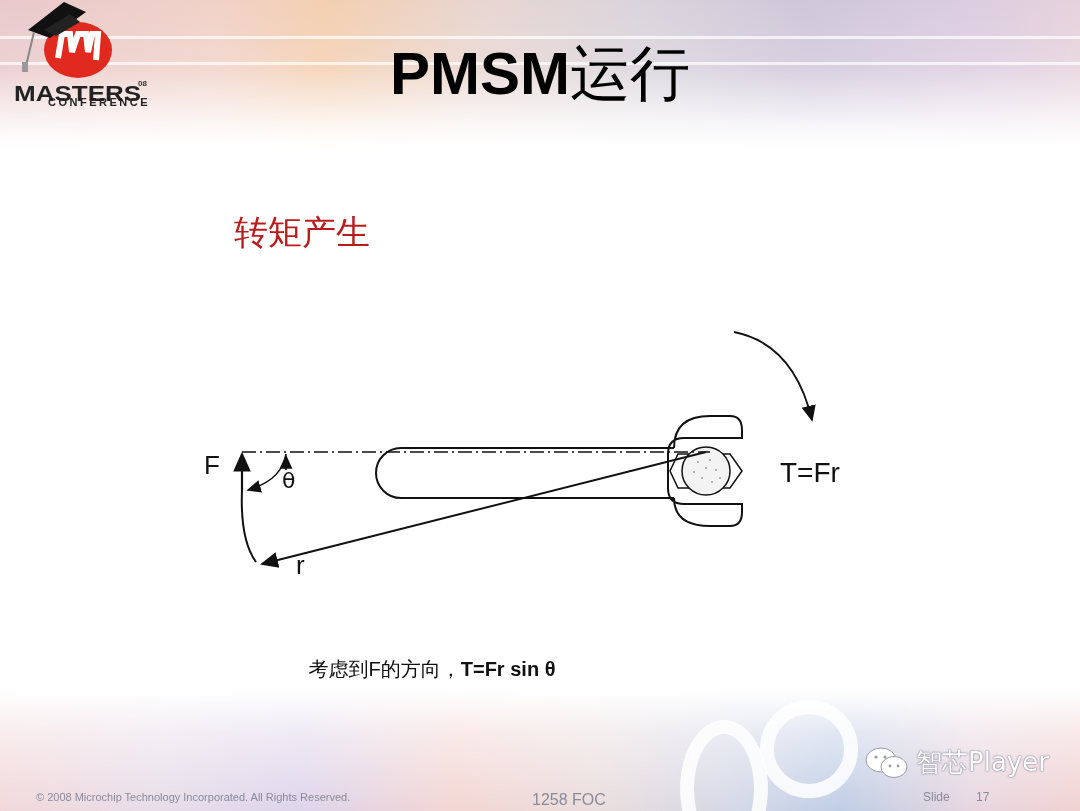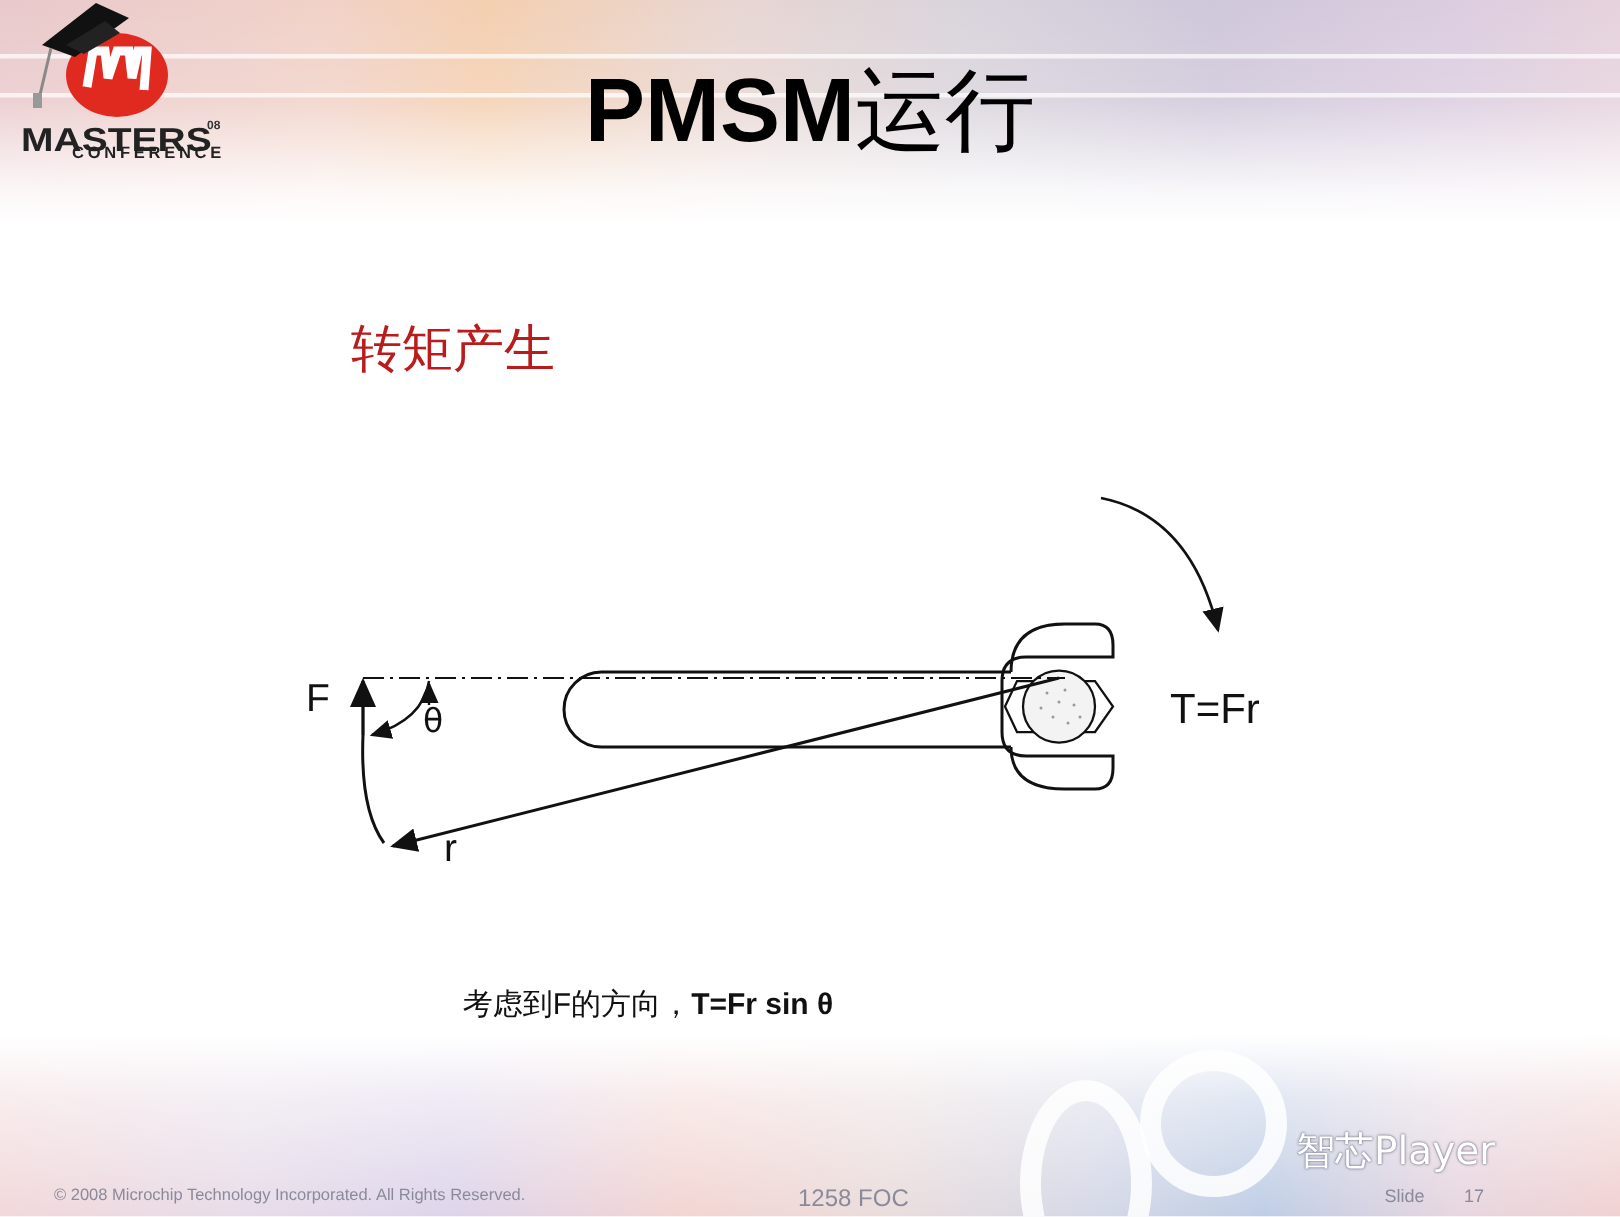--- a/index.html
+++ b/index.html
@@ -21,21 +21,21 @@
   .title{position:absolute;left:0;width:1080px;top:34px;text-align:center;font-size:60px;font-weight:bold;color:#000;letter-spacing:0px;}
   .title .cn{font-weight:normal;}
   .subtitle{position:absolute;left:194px;top:210px;font-size:34px;color:#b91c1c;font-family:"DejaVu Sans",sans-serif;margin-left:40px;}
   .diagram{position:absolute;left:190px;top:320px;width:680px;height:280px;}
   .caption{position:absolute;left:0;width:864px;top:656px;text-align:center;font-size:20px;color:#111;}
   .caption b{font-weight:bold;}
   .footer-copy{position:absolute;left:36px;top:791px;font-size:11px;color:#8a8a9a;}
   .footer-code{position:absolute;left:532px;top:791px;font-size:16px;color:#8a8a9a;}
   .footer-slide{position:absolute;left:923px;top:790px;font-size:12px;color:#8a8a9a;}
   .footer-num{position:absolute;left:976px;top:790px;font-size:12px;color:#8a8a9a;text-align:right;}
-  .wm{position:absolute;left:864px;top:744px;height:36px;display:flex;align-items:flex-start;gap:6px;flex-direction:column;}
+  .wm{position:absolute;left:864px;top:744px;height:36px;display:flex;align-items:flex-end;gap:6px;}
   .wm-text{font-size:26px;color:#fff;text-shadow:0 0 2px rgba(120,120,140,0.9),0 0 1px rgba(90,90,110,0.9);font-family:"DejaVu Sans",sans-serif;}
 </style>
 </head>
 <body>
 
 <div class="top-band"></div>
 <div class="top-line" style="top:36px"></div>
 <div class="top-line" style="top:62px"></div>
 <div class="top-fade"></div>
 

